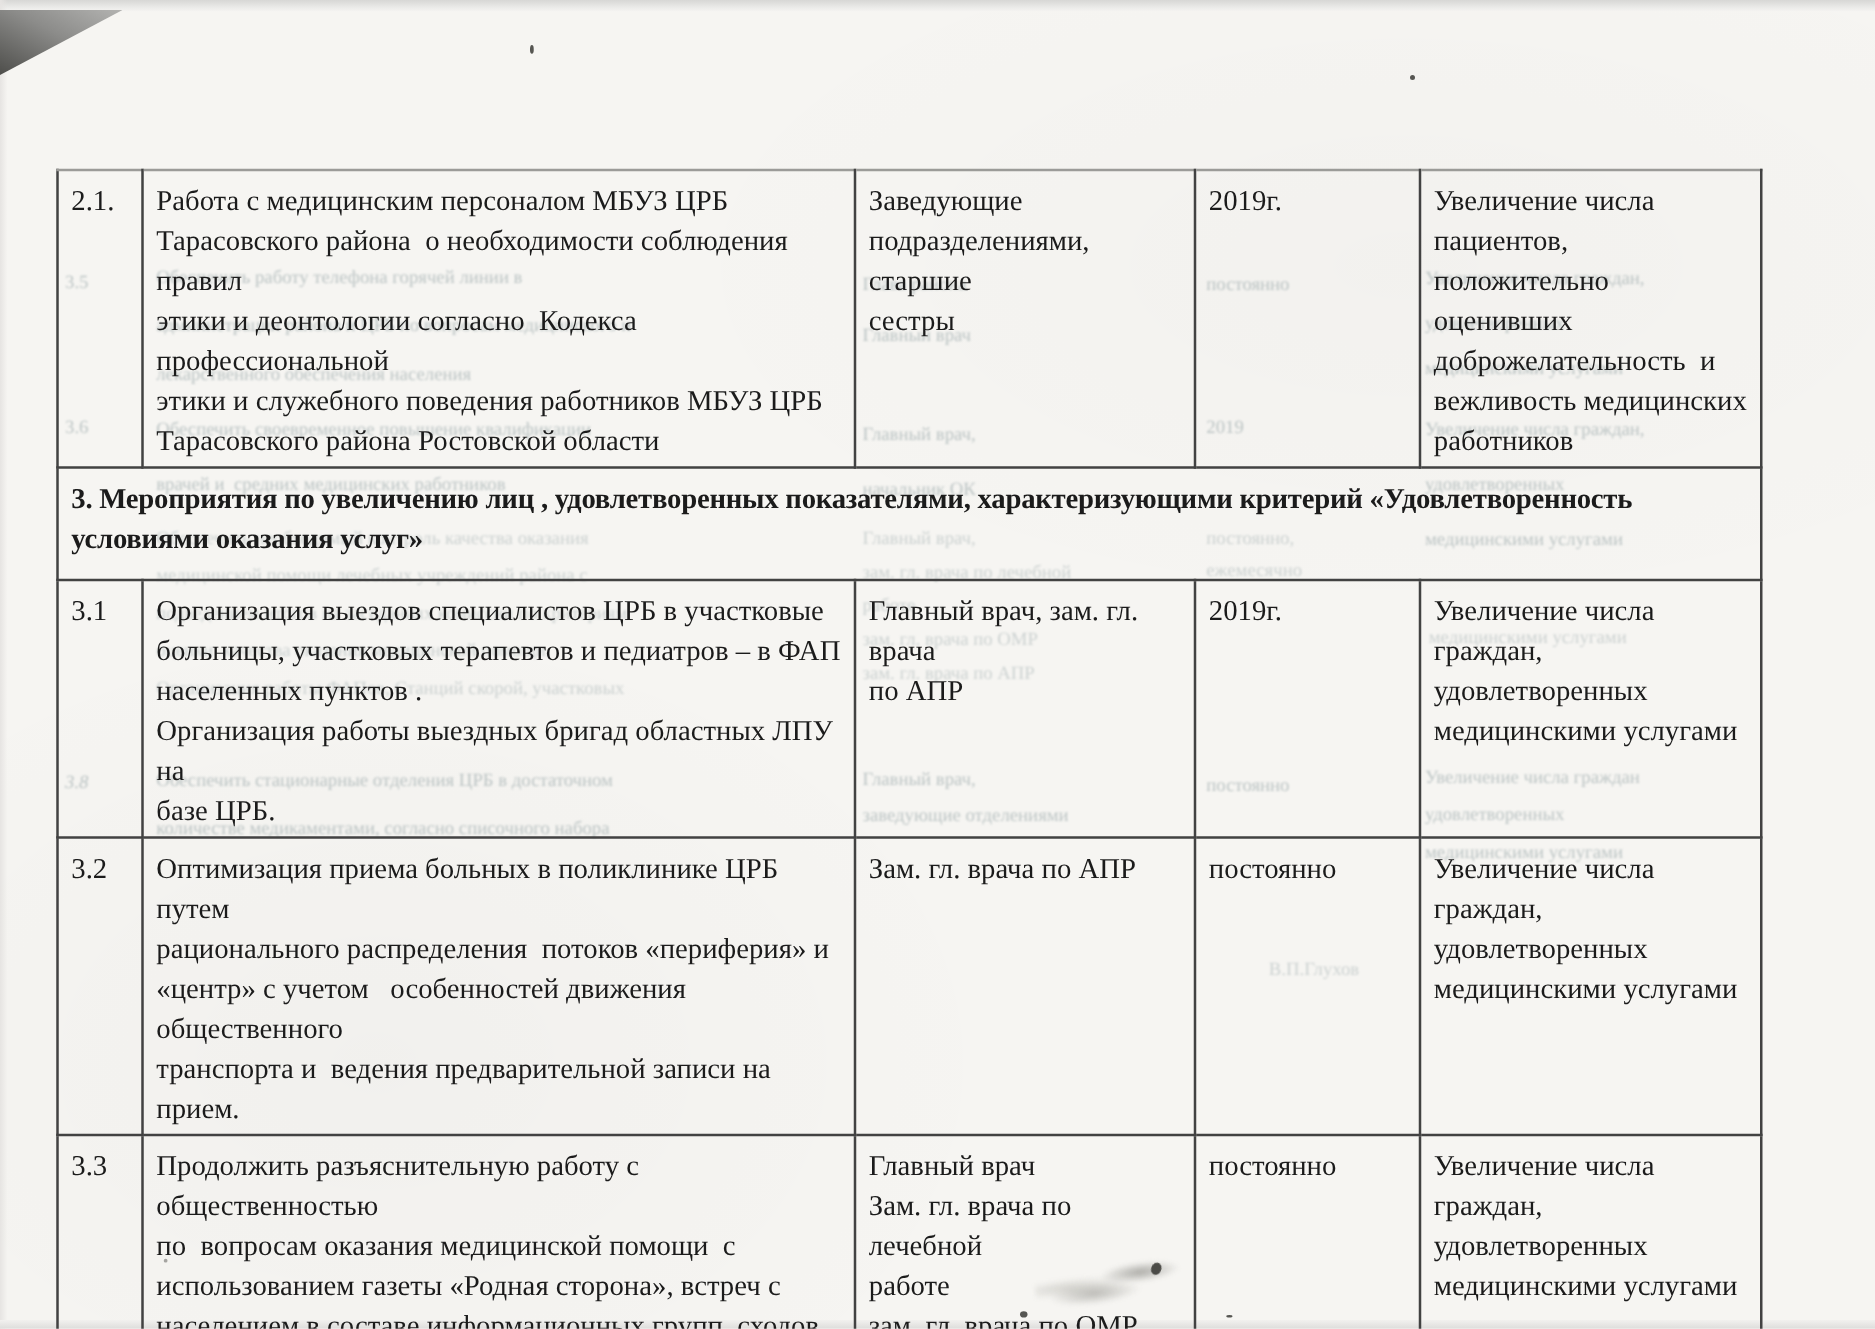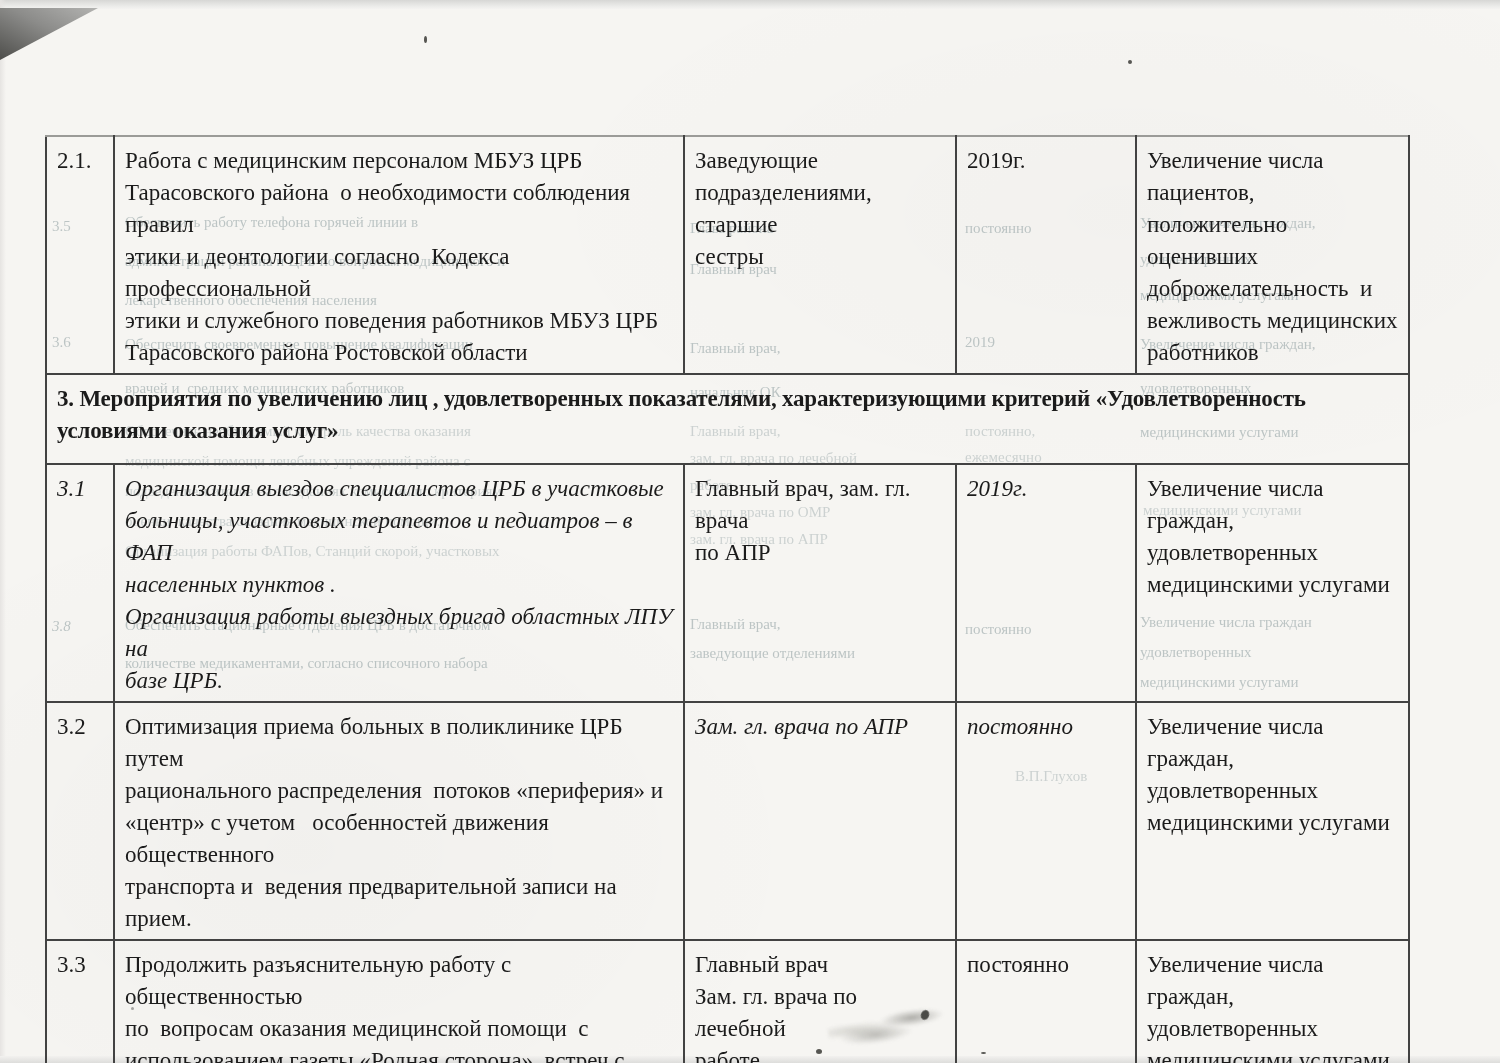--- a/index.html
+++ b/index.html
@@ -35,21 +35,21 @@
     overflow:hidden;
   }
   tr.r21 td{border-top-color:#9b9b98;}
   td.c-num{padding-left:9px;}
   td.c-measure{padding-left:11px;padding-right:14px;}
   td.c-resp{padding-left:8px;}
   td.c-timing{padding-left:9px;margin-left:13px;}
   td.c-result{padding-left:8px;padding-right:6px;}
   td.section-cell{font-weight:bold;font-size:23.5px;line-height:42px;
     padding:4px 34px 0 24px;letter-spacing:-0.2px;margin-top:14px;} .lh29{line-height:29px;}
-  .lh30{line-height:30px;font-style:italic;}
+  .lh30{line-height:30px;}
   .lh40{line-height:40px;}
   .ghost{position:absolute;font-size:15px;color:#93a2a4;opacity:.58;
     filter:blur(.7px);white-space:pre-wrap;pointer-events:none;line-height:32px;}
   .ghost.faint{opacity:.42;}
   .speck{position:absolute;background:#565652;border-radius:50%;}
   .smudge{position:absolute;left:828px;top:1010px;width:118px;height:36px;
     transform:rotate(-7deg);filter:blur(1.6px);
     background:
       radial-gradient(ellipse 45% 35% at 40% 65%, rgba(95,95,88,.38), transparent 70%),
       radial-gradient(ellipse 38% 32% at 72% 30%, rgba(70,70,64,.42), transparent 72%),

